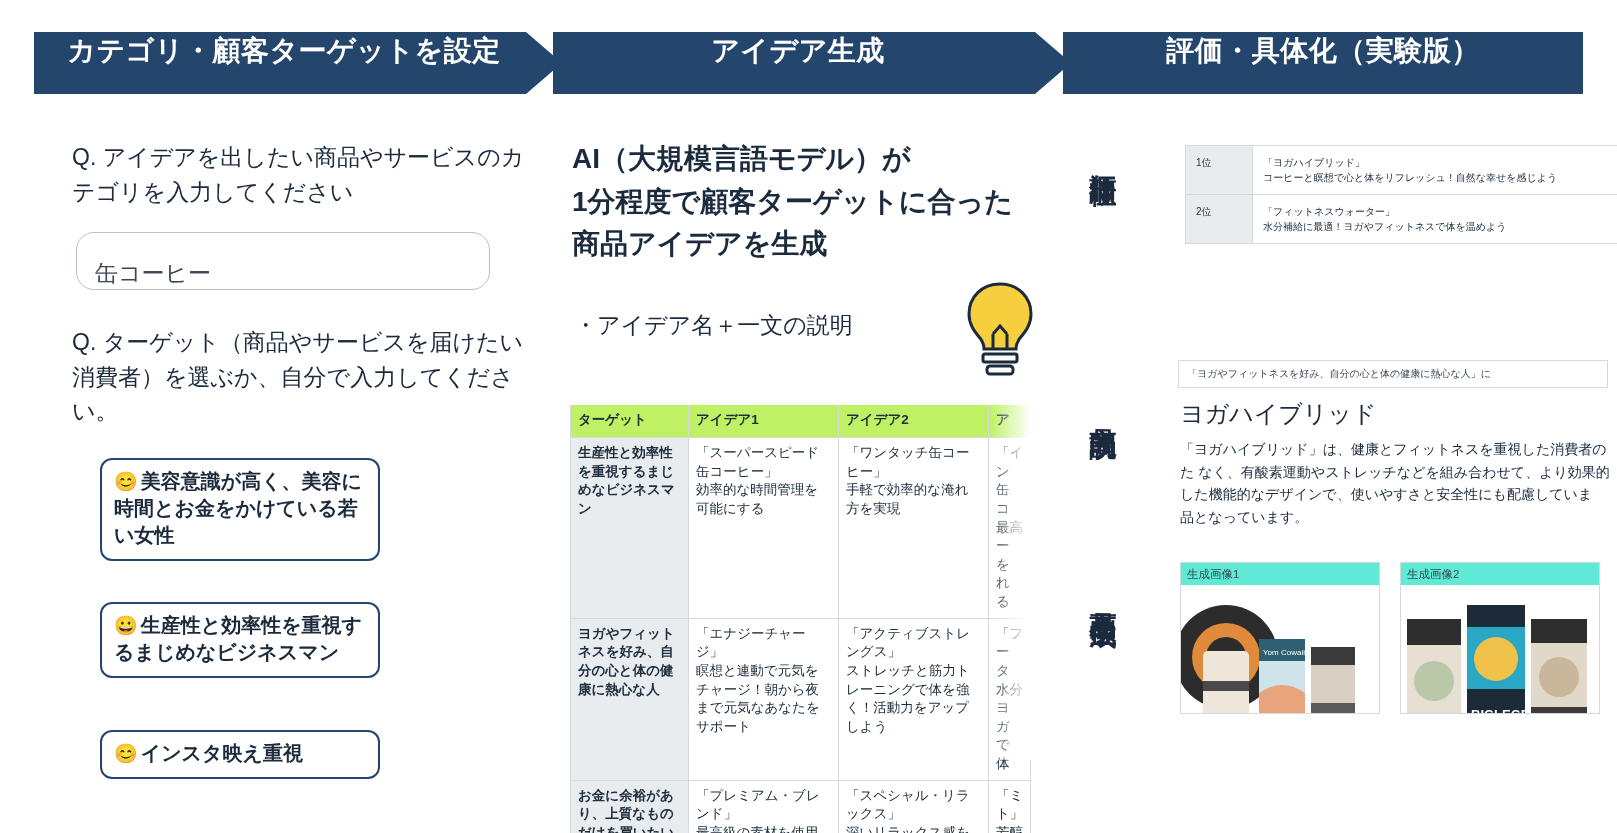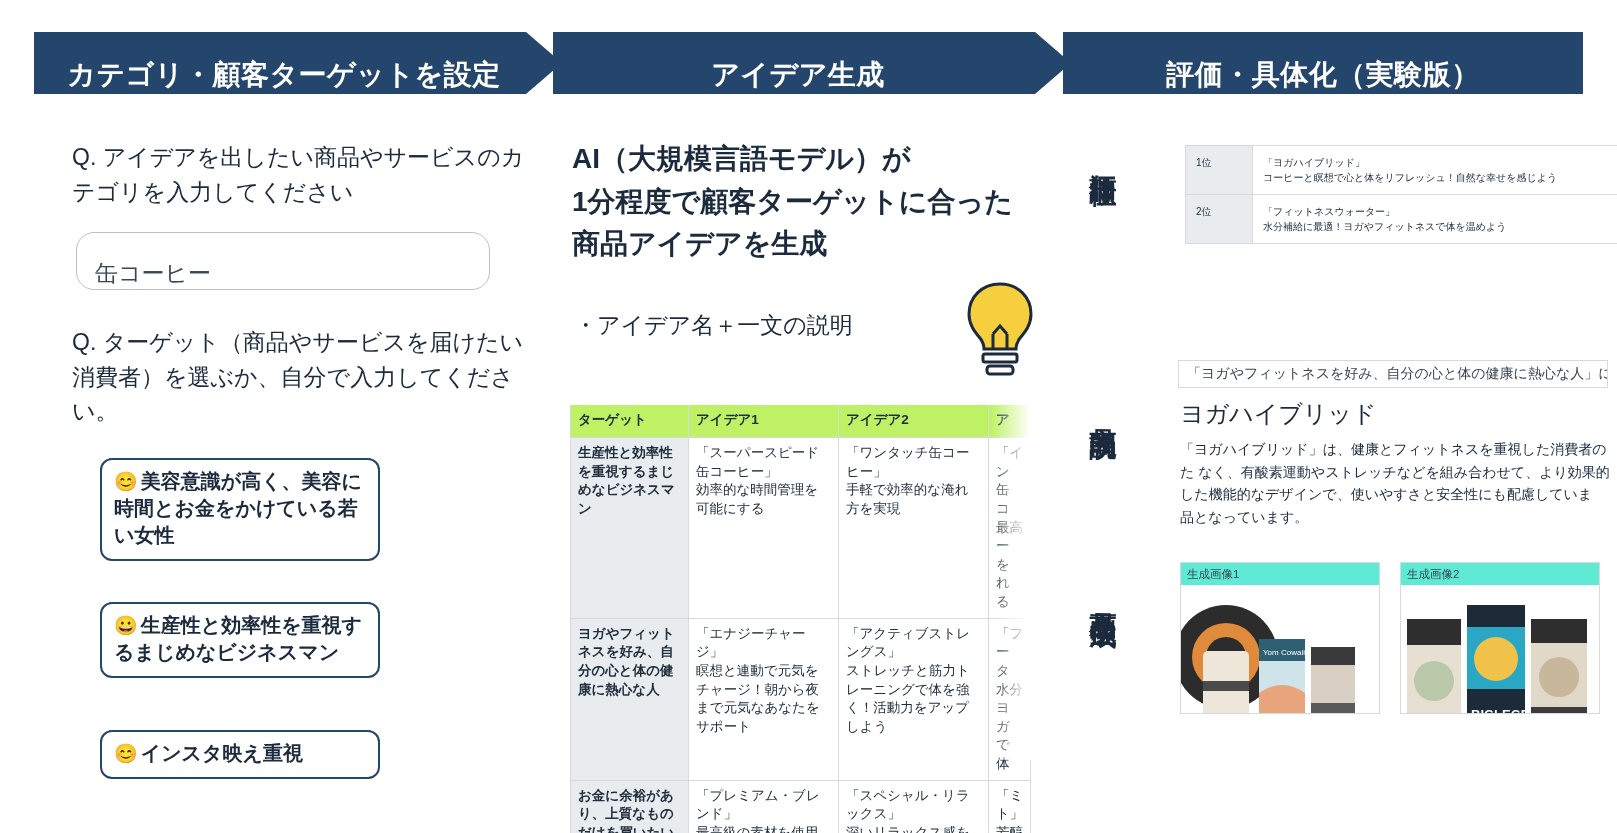--- a/index.html
+++ b/index.html
@@ -16,21 +16,21 @@
     overflow: hidden;
   }
 
   
   .chev {
     position: absolute;
     height: 62px;
     background: #24466c;
     color: #ffffff;
     display: flex;
-    align-items: flex-end;
+    align-items: flex-start;
     justify-content: center;
     font-size: 28px;
     font-weight: bold;
     letter-spacing: 0.5px;
   }
   .chev.arrow {
     clip-path: polygon(0 0, calc(100% - 36px) 0, 100% 50%, calc(100% - 36px) 100%, 0 100%);
     padding-right: 28px;
   }
   .chev.plain { }
@@ -199,21 +199,21 @@
   .rank-tbl .name { font-weight: normal; }
 
   .quote-bar {
     position: absolute;
     left: 1178px;
     top: 360px;
     width: 430px;
     height: 28px;
     border: 1px solid #d6dade;
     box-sizing: border-box;
-    font-size: 14px;
+    font-size: 10px;
     color: #3a4654;
     display: flex;
     align-items: center;
     padding-left: 8px;
     overflow: hidden;
     white-space: nowrap;
   }
   .prod-title {
     position: absolute;
     left: 1180px;

